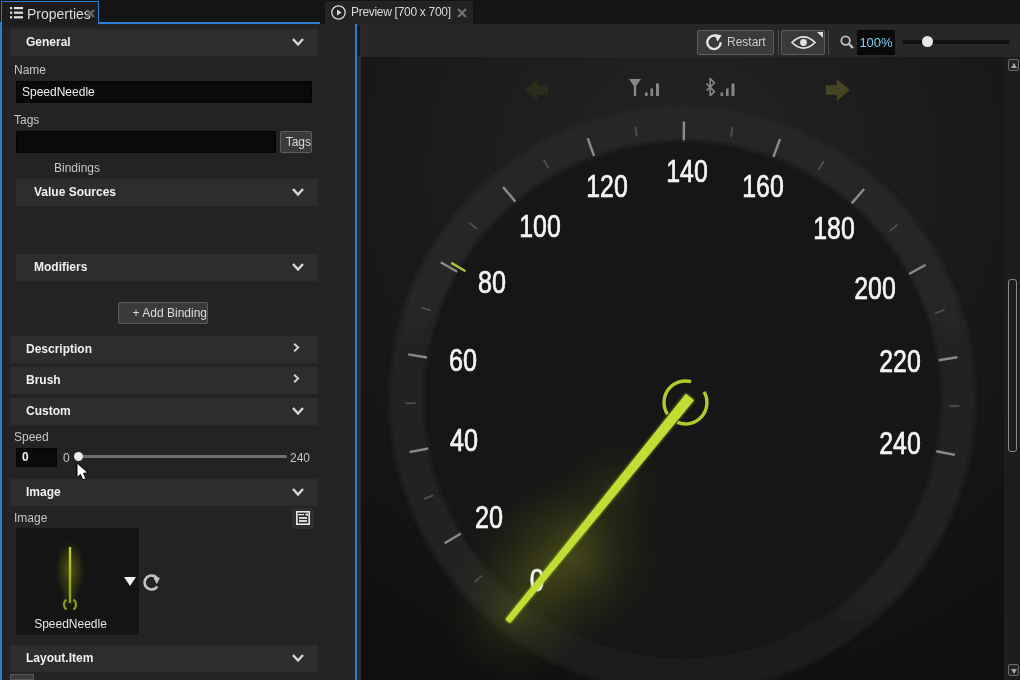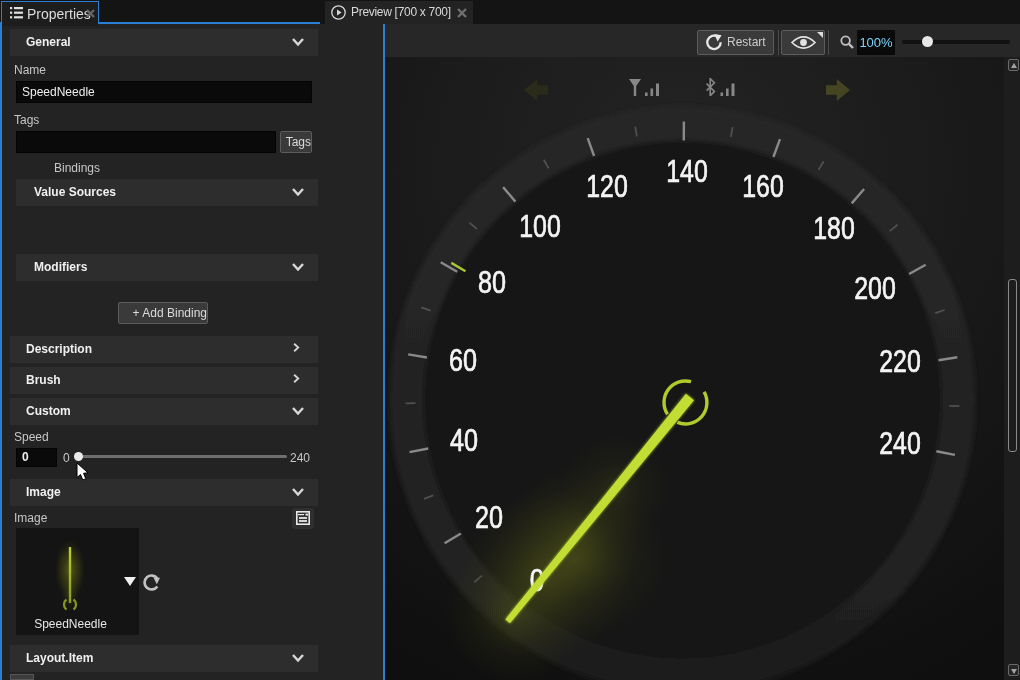--- a/index.html
+++ b/index.html
@@ -7,21 +7,21 @@
   font-family:"Liberation Sans", sans-serif; }
 .abs { position:absolute; }
 
 #panel { position:absolute; left:0; top:0; width:320px; height:680px; }
 #ptabbar { position:absolute; left:0; top:0; width:320px; height:24px; background:#141414; }
 .tab { position:absolute; top:1px; height:23px; color:#dcdcdc; font-size:14px; }
 #tabProps { left:1px; width:98px; background:#1d1d1d; border:1px solid #2a7fd4; border-bottom:none; }
 #tabNode { left:99px; width:146px; }
 #ptabbar .blueline { position:absolute; left:0; top:22px; width:320px; height:2px; background:#2a7fd4; }
 #tabProps .blmask { position:absolute; left:0px; top:20px; width:96px; height:4px; background:#1d1d1d; z-index:5;}
-#pbody { position:absolute; left:0; top:24px; width:385px; height:656px; background:#232323;
+#pbody { position:absolute; left:0; top:24px; width:357px; height:656px; background:#232323;
   border-left:2px solid #2a7fd4; border-right:2px solid #2a7fd4; }
 .hdr { position:absolute; left:8px; width:308px; height:27px; background:#2d2d2d; color:#f0f0f0;
   font-size:12px; font-weight:bold; line-height:27px; padding-left:16px; }
 .hdr2 { position:absolute; left:14px; width:302px; height:27px; background:#2d2d2d; color:#f0f0f0;
   font-size:12px; font-weight:bold; line-height:27px; padding-left:18px; }
 .lbl { position:absolute; left:12px; color:#c6c6c6; font-size:12px; }
 .inp { position:absolute; background:#0a0a0a; border:1px solid #040404; color:#efefef;
   font-size:12px; line-height:20px; padding-left:5px; }
 .chev { position:absolute; right:14px; top:8px; width:12px; height:9px; }
 .btn { background:#3a3a3a; border:1px solid #5c5c5c; border-radius:2px; color:#dadada;

